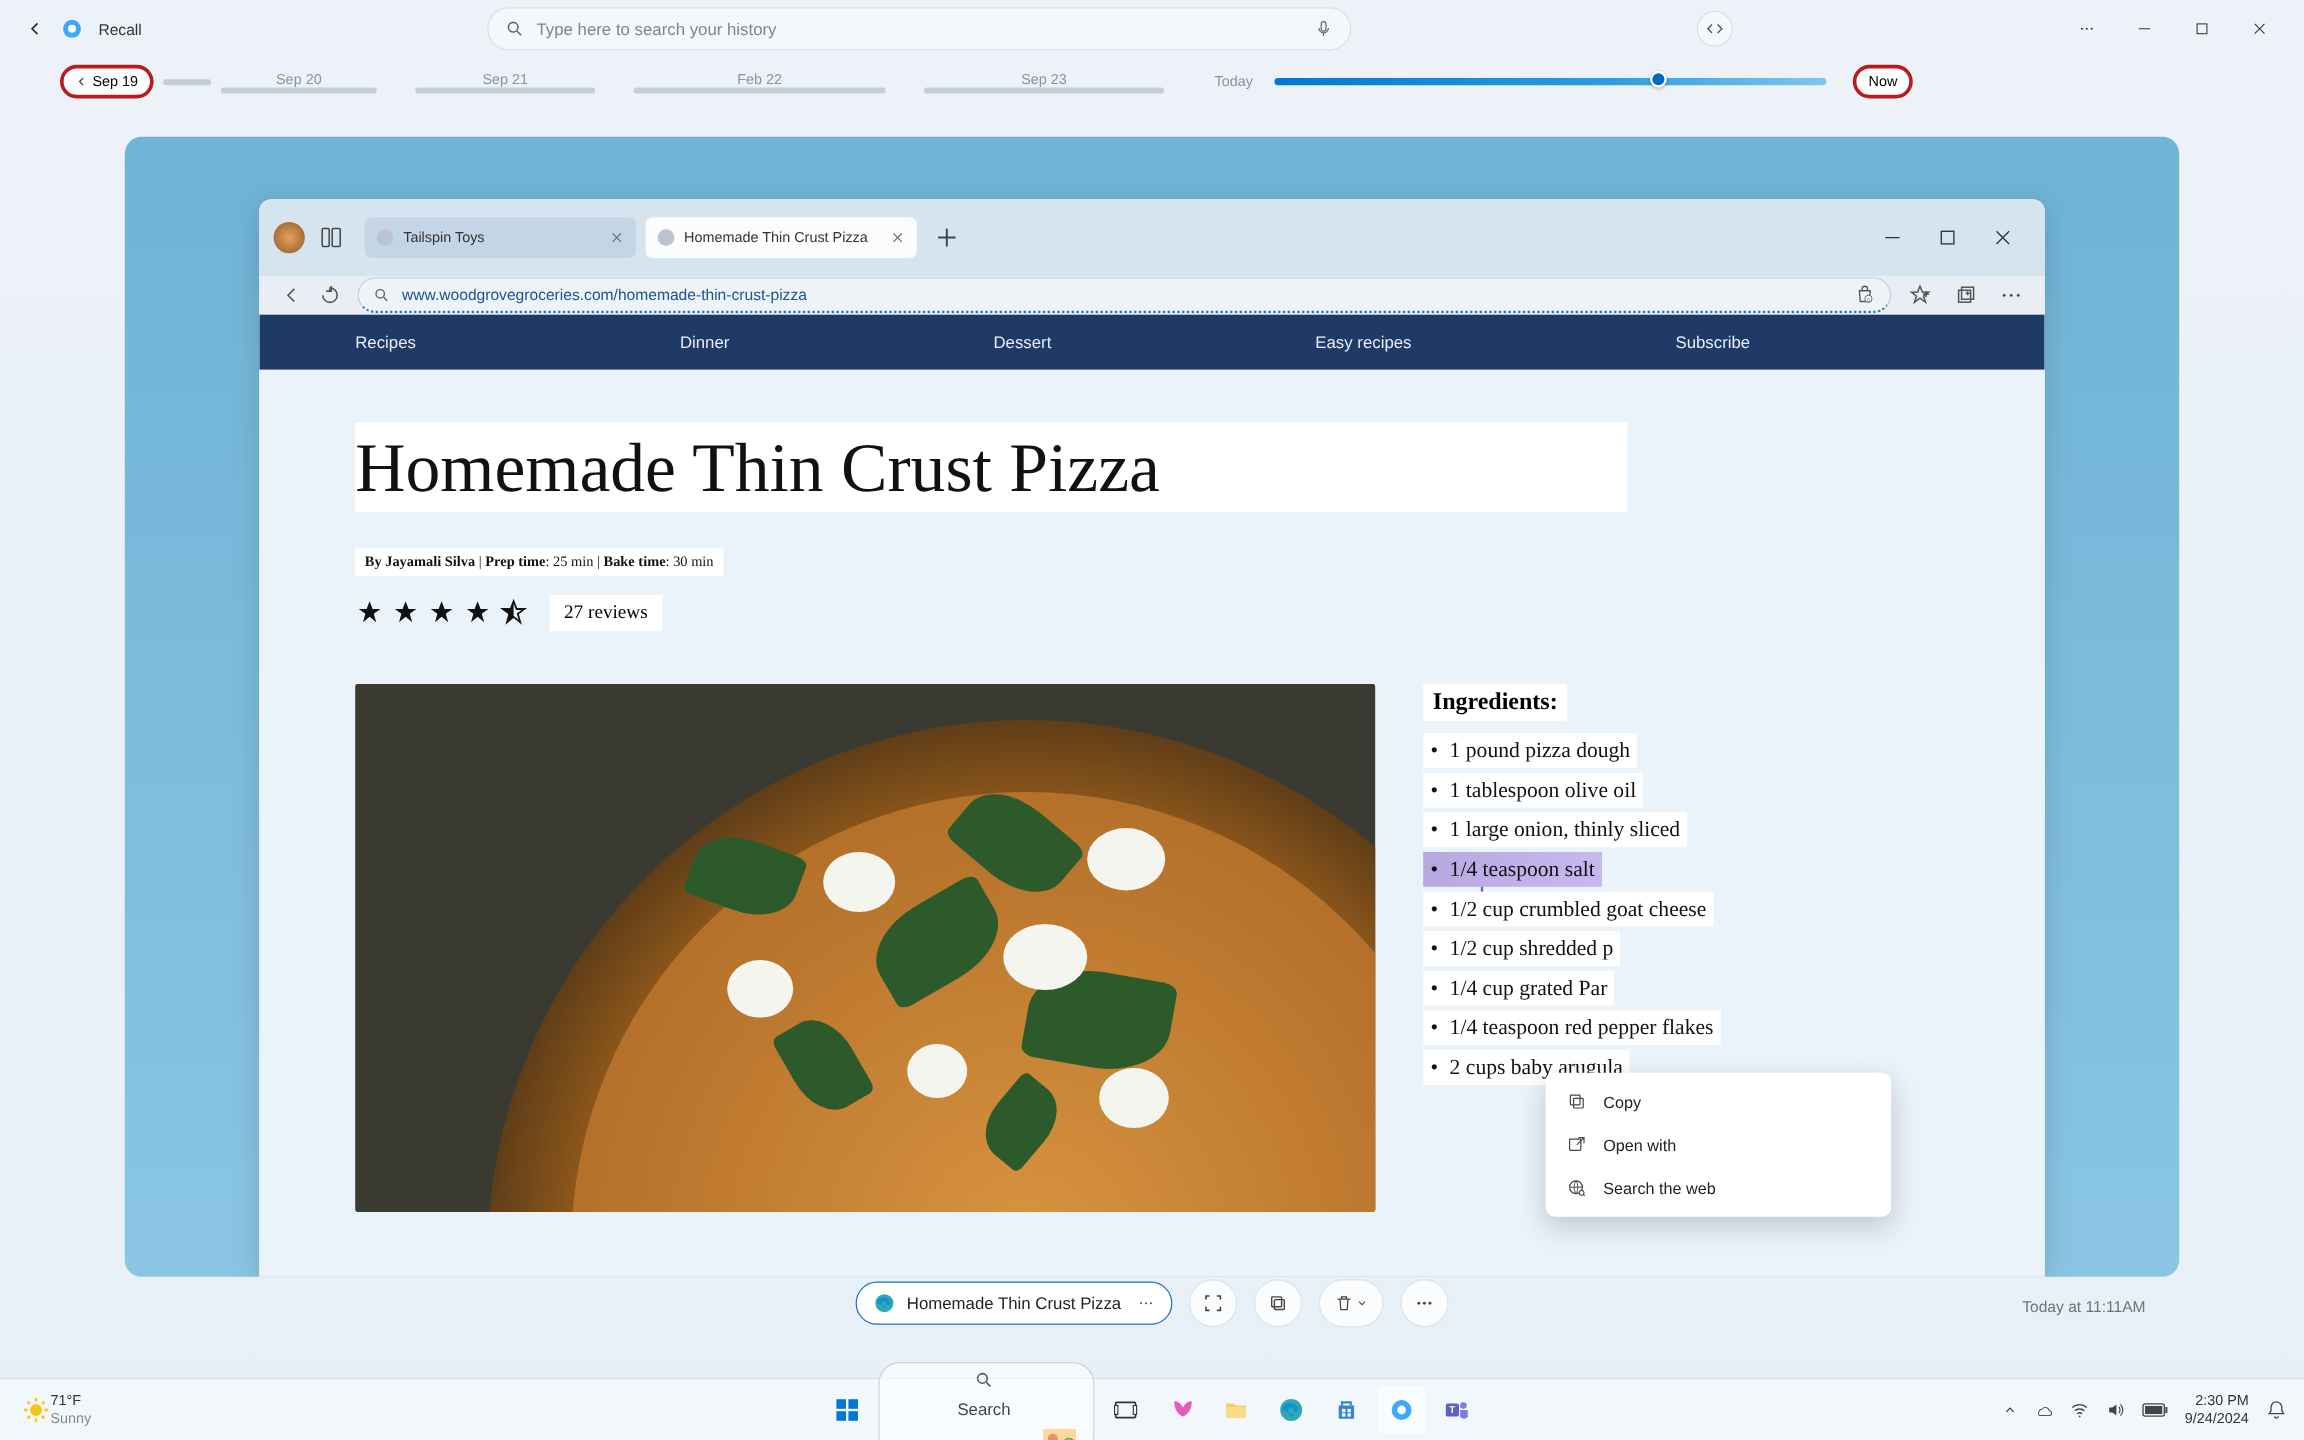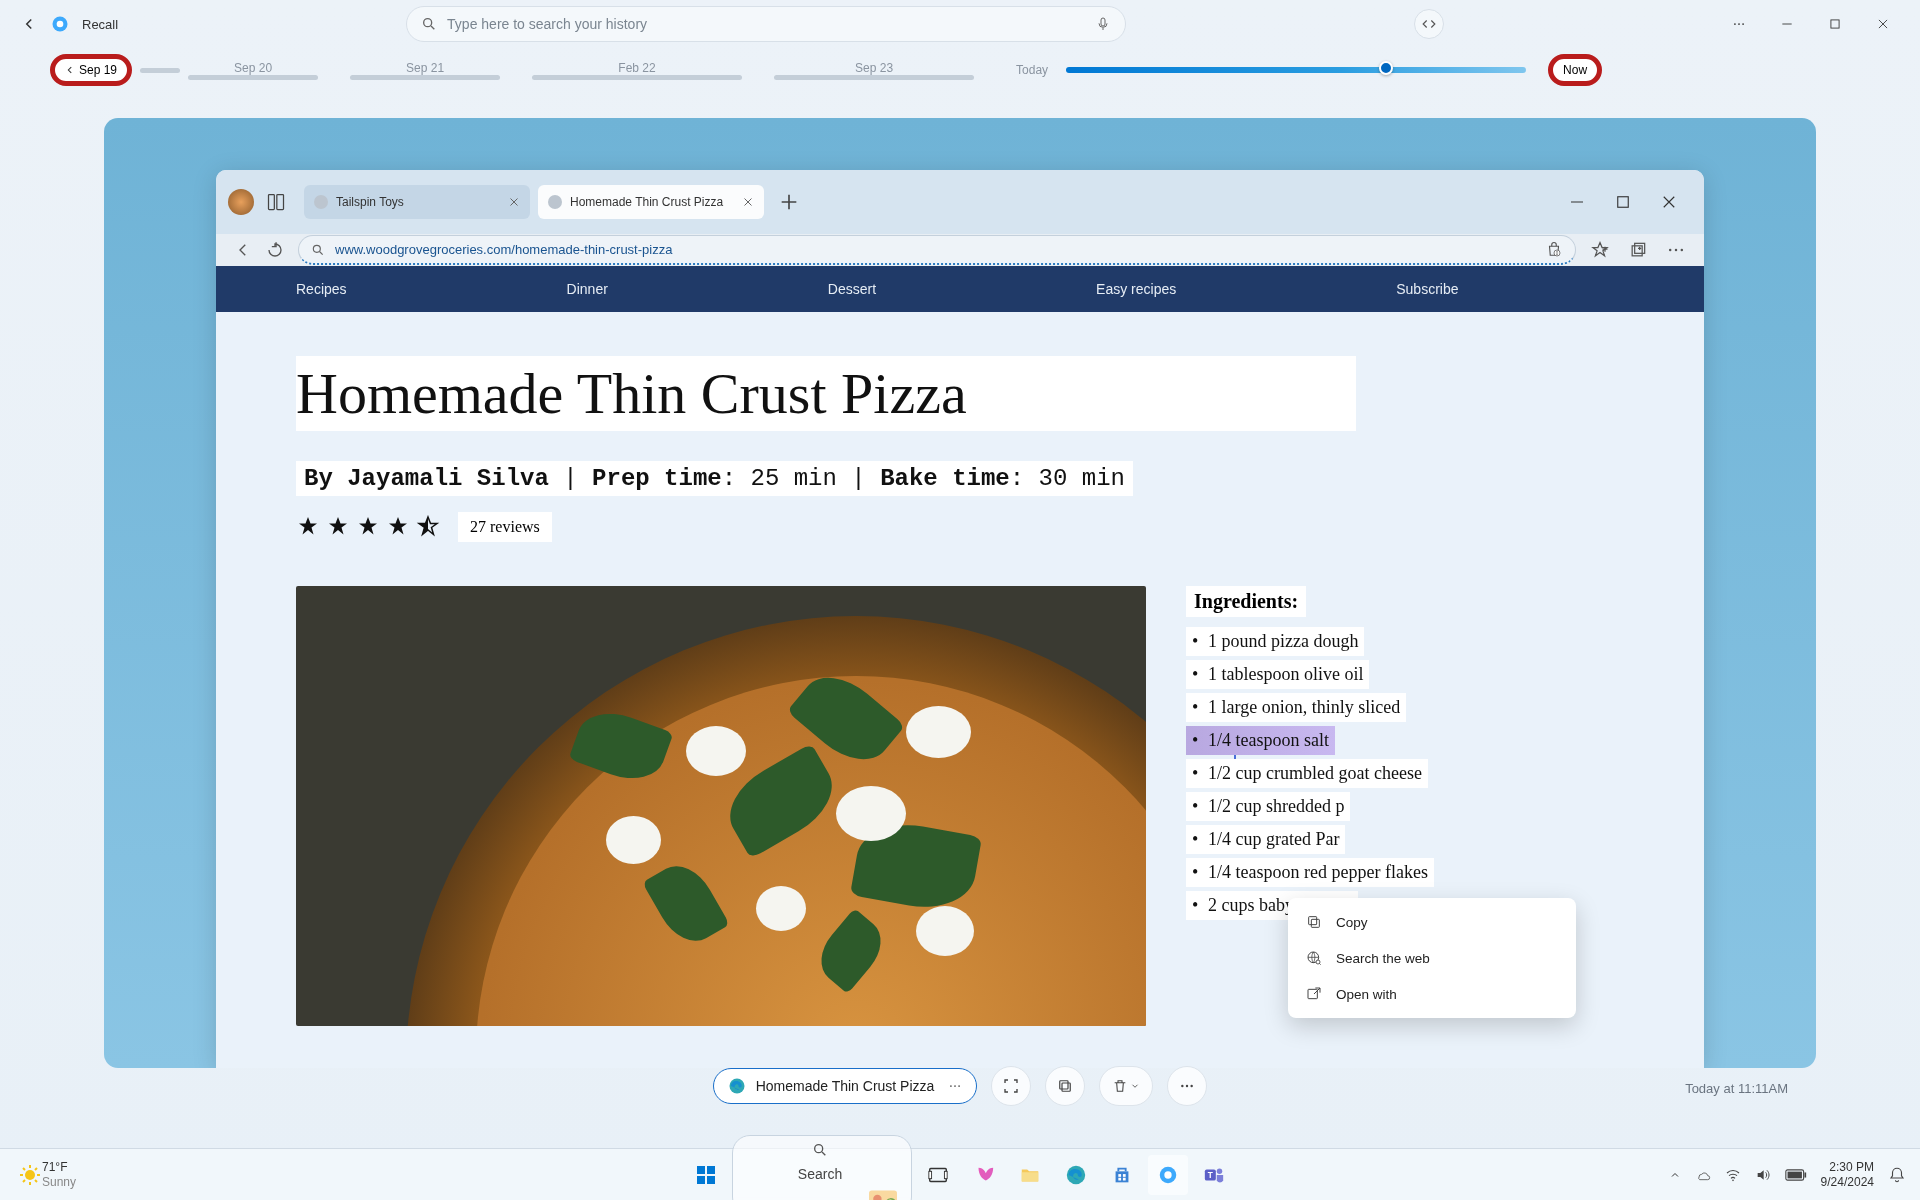--- a/index.html
+++ b/index.html
@@ -59,21 +59,21 @@
 
 .timeline {
   display: flex;
   align-items: center;
   padding: 6px 50px 12px 50px;
   gap: 8px;
   position: relative;
 }
 .tl-pill {
   background: #fff;
-  border: 5px solid #b91c1c;
+  border: 3px solid #b91c1c;
   border-radius: 16px;
   padding: 4px 10px;
   font-size: 12px;
   display: flex;
   align-items: center;
   gap: 4px;
 }
 .tl-segment {
   display: flex;
   align-items: center;
@@ -206,22 +206,22 @@
   font-family: Georgia, "Times New Roman", serif;
   font-size: 58px;
   font-weight: 400;
   color: #111;
 }
 .meta-row {
   margin-top: 30px;
   background: #fff;
   padding: 4px 8px;
   width: fit-content;
-  font-family: Liberation Mono, monospace;
-  font-size: 24px;
+  font-family: Liberation Serif, serif;
+  font-size: 12px;
   color: #111;
 }
 .meta-row b { font-weight: bold; }
 .rating-row {
   margin-top: 16px;
   display: flex;
   align-items: center;
   gap: 18px;
 }
 .stars { display: flex; gap: 6px; }
@@ -663,33 +663,33 @@
   <div class="ctx-menu">
     <div class="ctx-item">
       <svg class="ctx-icon" viewBox="0 0 24 24">
           <rect x="8" y="8" width="12" height="12" stroke="#444" stroke-width="1.5" fill="none" rx="1"></rect>
           <rect x="4" y="4" width="12" height="12" stroke="#444" stroke-width="1.5" fill="none" rx="1"></rect>
         </svg>
       <span>Copy</span>
     </div>
     <div class="ctx-item">
       <svg class="ctx-icon" viewBox="0 0 24 24">
+          <rect x="3" y="5" width="14" height="14" stroke="#444" stroke-width="1.5" fill="none" rx="1"></rect>
+          <path d="M14 3h7v7M21 3l-9 9" stroke="#444" stroke-width="1.5" fill="none"></path>
+        </svg>
+      <span>Open with</span>
+    </div>
+    <div class="ctx-item">
+      <svg class="ctx-icon" viewBox="0 0 24 24">
           <circle cx="11" cy="11" r="8" stroke="#444" stroke-width="1.5" fill="none"></circle>
           <path d="M3 11h16M11 3c3 4 3 12 0 16M11 3c-3 4-3 12 0 16" stroke="#444" stroke-width="1.2" fill="none"></path>
           <circle cx="18" cy="18" r="3" stroke="#444" stroke-width="1.3" fill="#fff"></circle>
           <path d="M20 20l2 2" stroke="#444" stroke-width="1.3"></path>
         </svg>
       <span>Search the web</span>
-    </div>
-    <div class="ctx-item">
-      <svg class="ctx-icon" viewBox="0 0 24 24">
-          <rect x="3" y="5" width="14" height="14" stroke="#444" stroke-width="1.5" fill="none" rx="1"></rect>
-          <path d="M14 3h7v7M21 3l-9 9" stroke="#444" stroke-width="1.5" fill="none"></path>
-        </svg>
-      <span>Open with</span>
     </div>
   </div>
 </div>
 
 <div class="snap-bar">
   <div class="snap-pill">
     <svg class="snap-icon" viewBox="0 0 24 24">
         <circle cx="12" cy="12" r="10" fill="#2ea8b5"></circle>
         <path d="M4 12c0-5 5-8 10-6 3 1 5 4 4 7-1 2-4 1-4-1 0-3-4-3-5 0-1 4 3 6 6 5" fill="#1590d0"></path>
       </svg>

